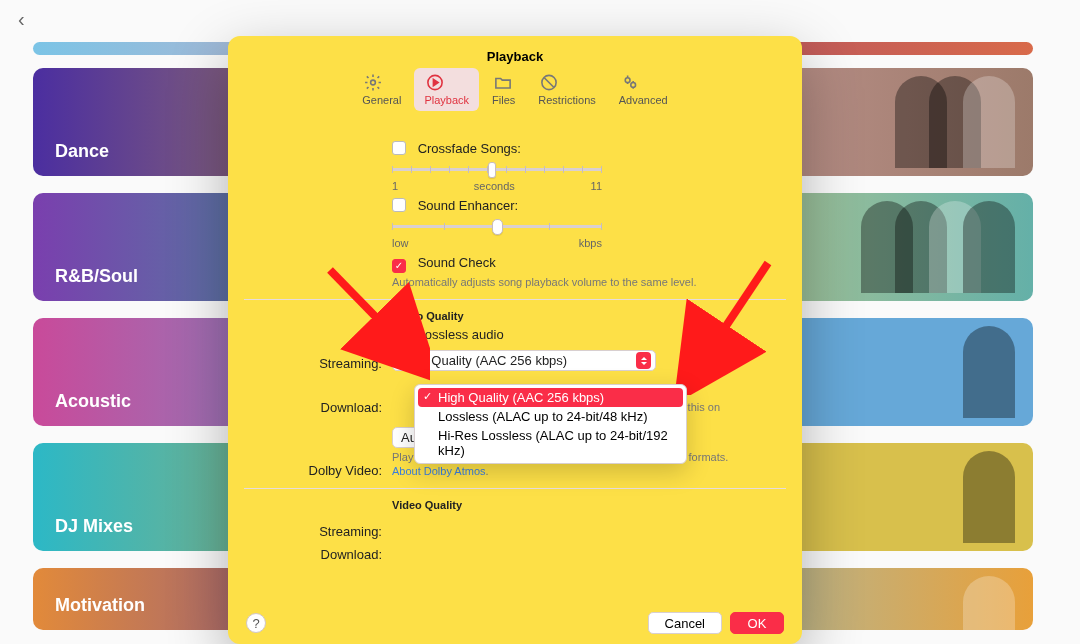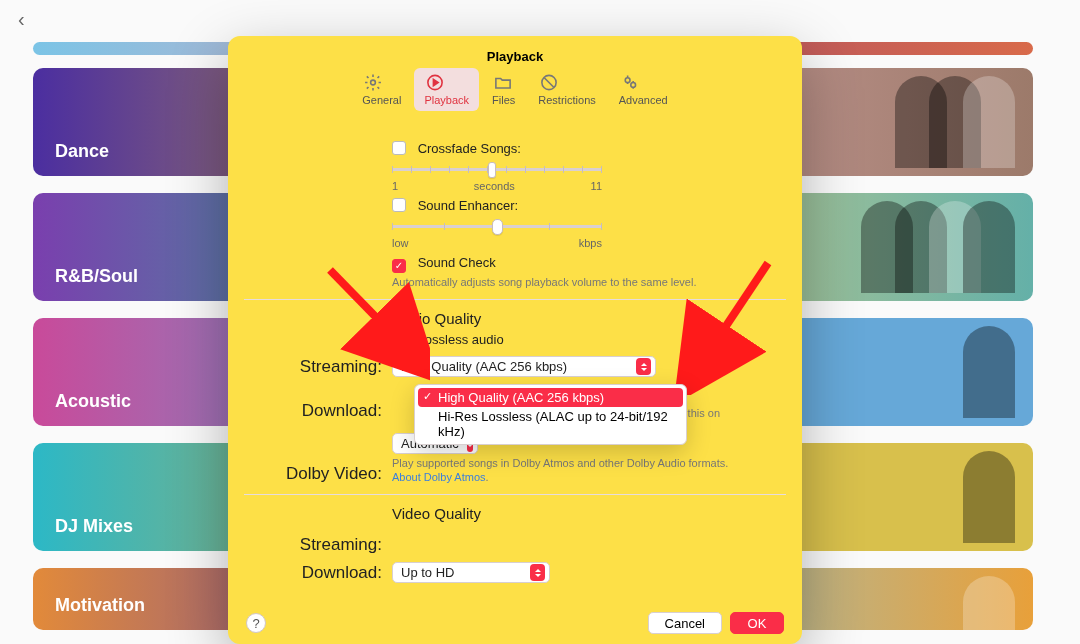--- a/index.html
+++ b/index.html
@@ -17,32 +17,32 @@
   .dlg-title { text-align: center; font-weight: 700; font-size: 13px; }
   .tabbar { display: flex; justify-content: center; gap: 3px; margin-top: 4px; }
   .tab { display: flex; flex-direction: column; padding: 5px 10px 5px; border-radius: 6px; gap: 2px; cursor: default; }
   .tab.active { background: #f3dede; }
   .tab .ticon { width: 22px; height: 19px; display: flex; align-items: center; justify-content: center; }
   .tab .tlabel { font-size: 11px; color: #555; }
   .tab.active .tlabel { color: #e03340; }
   .content { padding: 10px 16px 0 16px; }
   .section-divider { border: none; border-top: 1px solid #e6dcde; margin: 10px 0; }
   .row { display: flex; align-items: flex-end; margin-bottom: 6px; }
-  .row .label { width: 148px; text-align: right; padding-right: 10px; font-size: 17px; color: #222; padding-top: 2px; }
+  .row .label { width: 148px; text-align: right; padding-right: 10px; font-size: 13px; color: #222; padding-top: 2px; }
   .row .ctl { flex: 1; font-size: 13px; color: #222; }
   .chk { width: 14px; height: 14px; border: 1px solid #bbb; border-radius: 3px; background: #fff; display: inline-flex; align-items: center; justify-content: center; margin-right: 8px; vertical-align: -2px; }
   .chk.checked { background: #fa2d48; border-color: #fa2d48; color: #fff; font-size: 10px; }
   .slider { width: 210px; height: 18px; position: relative; margin-top: 4px; }
   .slider-track { position: absolute; top: 8px; left: 0; right: 0; height: 3px; background: #d9cfd1; border-radius: 2px; }
   .slider-ticks { position: absolute; top: 6px; left: 0; right: 0; height: 7px; display: flex; justify-content: space-between; }
   .slider-ticks span { width: 1px; height: 7px; background: #c7bcbd; }
   .slider-thumb { position: absolute; top: 2px; width: 8px; height: 16px; background: #fff; border: 1px solid #c7bcbd; border-radius: 3px; box-shadow: 0 1px 1px rgba(0,0,0,0.1); }
   .slider-labels { display: flex; justify-content: space-between; width: 210px; font-size: 11px; color: #666; margin-top: 2px; }
   .helptext { font-size: 11px; color: #777; margin-top: 2px; line-height: 1.3; }
-  .section-head { font-weight: 400; font-size: 15px; margin-bottom: 5px; }
+  .section-head { font-weight: 700; font-size: 11px; margin-bottom: 5px; }
   .select { display: inline-flex; align-items: center; border: 1px solid #d8cfd0; border-radius: 5px; background: #fff; height: 21px; padding: 0 4px 0 8px; font-size: 13px; position: relative; }
   .select .stepper { width: 15px; height: 17px; background: #fa2d48; border-radius: 4px; margin-left: 8px; display: flex; flex-direction: column; align-items: center; justify-content: center; }
   .stepper::before, .stepper::after { content: ""; border-left: 3px solid transparent; border-right: 3px solid transparent; }
   .stepper::before { border-bottom: 3px solid #fff; margin-bottom: 2px; }
   .stepper::after { border-top: 3px solid #fff; }
   .dropdown { position: absolute; left: 414px; top: 384px; width: 273px; background: #fff; border: 1px solid #d8cfd0; border-radius: 6px; box-shadow: 0 8px 24px rgba(0,0,0,0.18); padding: 3px; z-index: 10; }
   .dd-item { font-size: 13px; padding: 2px 6px 2px 20px; border-radius: 4px; position: relative; }
   .dd-item.sel { background: #fa2d48; color: #fff; }
   .dd-item .chkmark { position: absolute; left: 5px; top: 2px; font-size: 11px; }
   .link { color: #3b7fdd; cursor: pointer; }
@@ -303,41 +303,38 @@
       <div class="label"></div>
       <div class="ctl">
         <div class="section-head">Video Quality</div>
       </div>
     </div>
     <div class="row">
       <div class="label">Streaming:</div>
     </div>
     <div class="row">
       <div class="label">Download:</div>
-      <div class="ctl">
-        <div class="select" style="width:158px">
-          <span style="flex:1">Up to HD</span>
-          <span class="stepper"></span>
-        </div>
-      </div>
     </div>
   </div>
 
   <div class="footer">
     <div class="help-btn">?</div>
     <div class="spacer"></div>
     <div class="btn">Cancel</div>
     <div class="btn primary">OK</div>
   </div>
 </div>
 
 <div class="dropdown">
   <div class="dd-item sel">
     <span class="chkmark">✓</span>
     <span>High Quality (AAC 256 kbps)</span>
+  </div>
+  <div class="dd-item">
+    <span>Lossless (ALAC up to 24-bit/48 kHz)</span>
   </div>
   <div class="dd-item">
     <span>Hi-Res Lossless (ALAC up to 24-bit/192 kHz)</span>
   </div>
 </div>
 
 <svg class="arrow" style="left:320px;top:260px" width="110" height="130">
   <defs>
       <marker id="ah1" markerWidth="12" markerHeight="12" refX="6" refY="6" orient="auto">
         <path d="M0,0 L12,6 L0,12 z" fill="#ff1a1a"></path>

